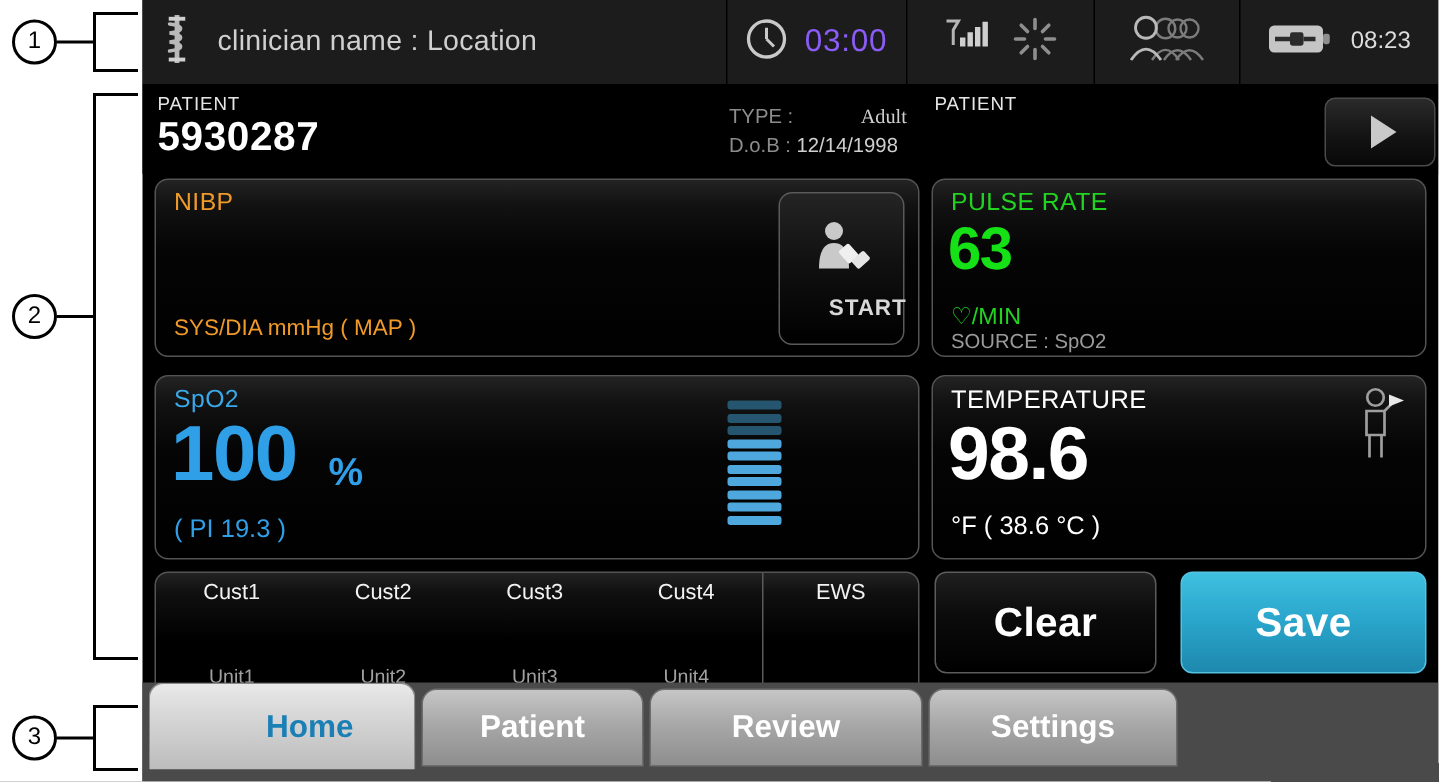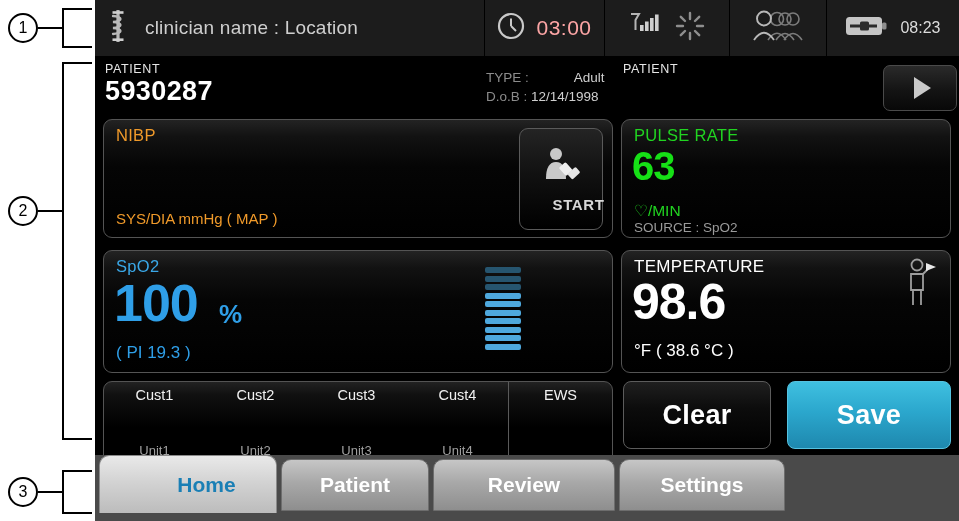--- a/index.html
+++ b/index.html
@@ -77,21 +77,21 @@
   .seg-people    { width: 97px;  justify-content: center; }
   .seg-battery   { width: 132px; justify-content: center; gap: 11px; }
 
   .clinician-text {
     color: #cfcfcf;
     font-size: 19px;
     letter-spacing: .2px;
     white-space: nowrap;
   }
   .timer-text {
-    color: #fca5a5;
+    color: #8b5cf6;
     font-size: 21px;
     letter-spacing: .5px;
   }
   .battery-text {
     color: #dcdcdc;
     font-size: 16px;
   }
 
   
   .header-strip {
@@ -454,21 +454,21 @@
         <span class="battery-text">08:23</span>
       </div>
     </div>
 
     <div class="header-strip">
       <div class="hdr-label" style="left:10px; top:6px;">PATIENT</div>
       <div class="hdr-id" style="left:10px; top:20px;">5930287</div>
 
       <div class="hdr-meta" style="left:391px; top:14px;">
         <span class="mk">TYPE :</span>
-        <span class="mv" style="display:inline-block;width:72px;text-align:right;">Adult</span>
+        <span class="mv" style="display:inline-block;width:72px;text-align:right;font-family:Liberation Serif, serif;">Adult</span>
       </div>
       <div class="hdr-meta" style="left:391px; top:33px;">
         <span class="mk">D.o.B :</span>
         <span class="mv">12/14/1998</span>
       </div>
 
       <div class="hdr-label" style="left:528px; top:6px;">PATIENT</div>
 
       <div class="play-btn">
         <div class="play-tri"></div>

